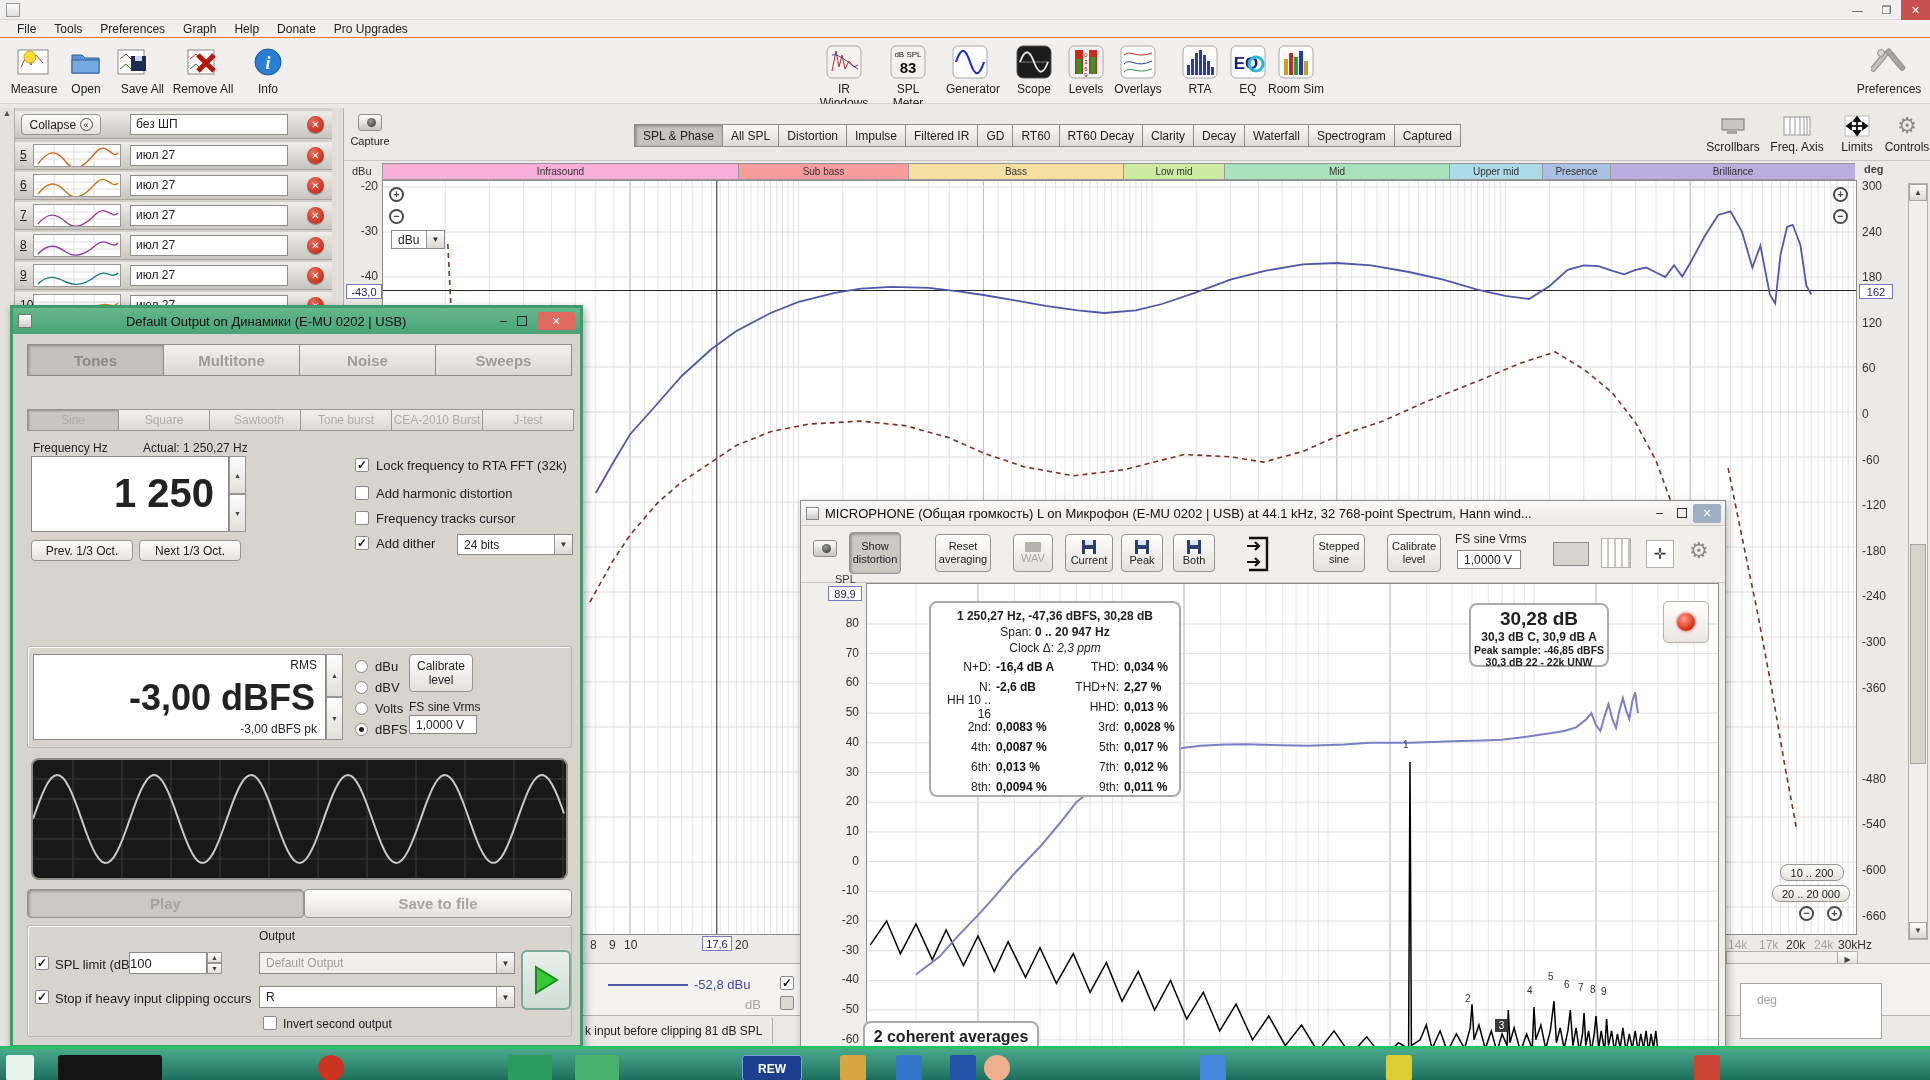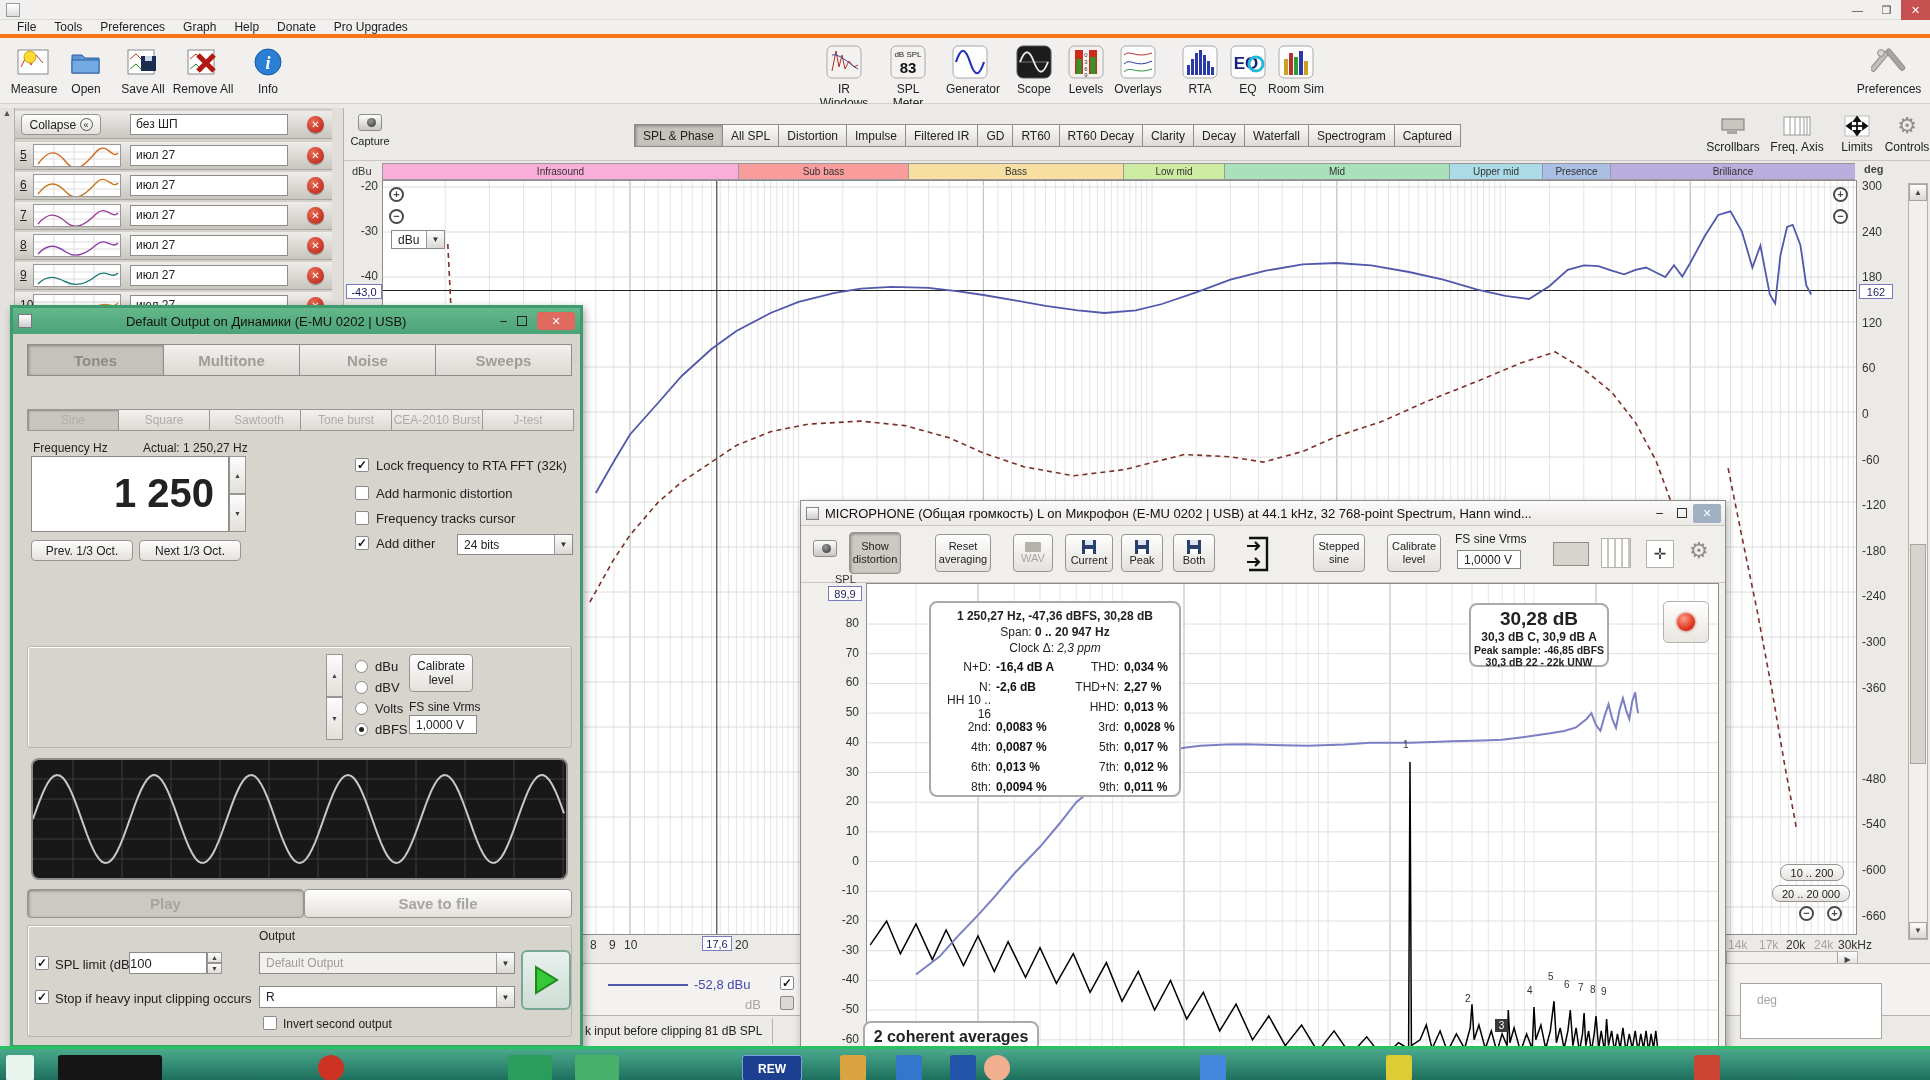--- a/index.html
+++ b/index.html
@@ -3,21 +3,21 @@
 <meta charset="utf-8">
 <style>
 *{margin:0;padding:0;box-sizing:border-box}
 html,body{width:1930px;height:1080px;overflow:hidden}
 body{font-family:"Liberation Sans",sans-serif;background:#eceae7;position:relative;color:#222}
 .abs{position:absolute}
 .titlebar{left:0;top:0;width:1930px;height:20px;background:#f2f0ee;border-bottom:1px solid #dcdad7;font-size:12px}
 .titlebar .t{position:absolute;left:0;right:0;text-align:center;top:3px}
 .winbtn{position:absolute;top:0;width:29px;height:20px;text-align:center;font-size:11px;line-height:20px;color:#444}
 .winbtn.close{background:#c75050;color:#fff}
-.menubar{left:0;top:20px;width:1930px;height:18px;background:#f2f0ee;border-bottom:4px solid #f97316;display:flex;align-items:center;padding-left:8px;gap:0}
+.menubar{left:0;top:20px;width:1930px;height:18px;background:#f2f0ee;border-bottom:1px solid #f97316;display:flex;align-items:center;padding-left:8px;gap:0}
 .menu-item{font-size:12px;padding:1px 9px;color:#222}
 .toolbar{left:0;top:38px;width:1930px;height:66px;background:#f2f0ee;border-bottom:1px solid #d5d2ce}
 .tbi{position:absolute;top:4px;width:66px;text-align:center;font-size:12px;color:#222}
 .tbi .ic{height:40px;display:flex;align-items:center;justify-content:center}
 .cbox{border:1px solid #b5b2ad;border-radius:5px;background:linear-gradient(#fff,#e9e6e1);display:flex;align-items:center;justify-content:center}
 .subbar{left:0;top:104px;width:1930px;height:57px;background:#eceae7;border-bottom:1px solid #c9c6c1}
 .gtab{height:23px;border:1px solid #8f8d89;border-right:none;background:linear-gradient(#fbfaf9,#dedbd6);font-size:12px;display:flex;align-items:center;justify-content:center;padding:0 8px;color:#222}
 .gtab:last-child{border-right:1px solid #8f8d89}
 .gtab.sel{background:#c6c3bd;box-shadow:inset 1px 1px 3px rgba(0,0,0,.35)}
 .viewbtn{position:absolute;top:8px;width:62px;text-align:center;font-size:12px;color:#222}
@@ -123,21 +123,21 @@
     </div>
     <div class="tbi" style="left: 62px; width: 48px;">
       <div class="ic">
         <svg width="34" height="30">
           <path d="M3,8 h10 l3,3 h14 v15 h-27 z" fill="#5c96d6" stroke="#2f5f9e"></path>
           <rect x="3" y="13" width="27" height="13" fill="#74aae2" stroke="#2f5f9e"></rect>
         </svg>
       </div>
       <div>Open</div>
     </div>
-    <div class="tbi" style="left: 112px; width: 62px;">
+    <div class="tbi" style="left: 102px; width: 62px; text-align: right;">
       <div class="ic">
         <svg width="34" height="30">
           <rect x="2" y="3" width="26" height="24" fill="#fff" stroke="#888"></rect>
           <polyline points="4,12 10,7 16,13" fill="none" stroke="#c03020"></polyline>
           <polyline points="4,22 10,17 16,23" fill="none" stroke="#2a8a2a"></polyline>
           <rect x="15" y="9" width="15" height="15" fill="#1d2d52"></rect>
           <rect x="19" y="9" width="7" height="5" fill="#cdd6e6"></rect>
         </svg>
       </div>
       <div>Save All</div>
@@ -703,20 +703,25 @@
   <span class="chk" style="left:342px;top:203px" id="chk-trk"></span>
   <span class="lbl" style="left:363px;top:203px">Frequency tracks cursor</span>
   <span class="chk" style="left:342px;top:228px" id="chk-dith">✓</span>
   <span class="lbl" style="left:363px;top:228px">Add dither</span>
   <div class="dd" style="left:444px;top:226px;width:116px;height:21px">
       <span>24 bits</span>
       <span class="arr">▼</span>
     </div>
 
   <div class="groupbox" style="left:14px;top:338px;width:545px;height:102px"></div>
+  <div class="bigfield" style="left:20px;top:346px;width:293px;height:86px">
+    <div style="position:absolute;right:8px;top:3px;font-size:12px">RMS</div>
+    <div style="font-size:36px;font-weight:bold;text-align:right;padding:22px 10px 0 0">-3,00 dBFS</div>
+    <div style="position:absolute;right:8px;bottom:3px;font-size:12px">-3,00 dBFS pk</div>
+  </div>
   <div class="spin" style="left:313px;top:346px;width:17px;height:86px">
       <div>▲</div>
       <div>▼</div>
     </div>
   <div id="genunits">
       <div class="radio" style="left: 342px; top: 352px;"></div>
       <div class="lbl" style="left: 362px; top: 351px;">dBu</div>
       <div class="radio" style="left: 342px; top: 373px;"></div>
       <div class="lbl" style="left: 362px; top: 372px;">dBV</div>
       <div class="radio" style="left: 342px; top: 394px;"></div>

